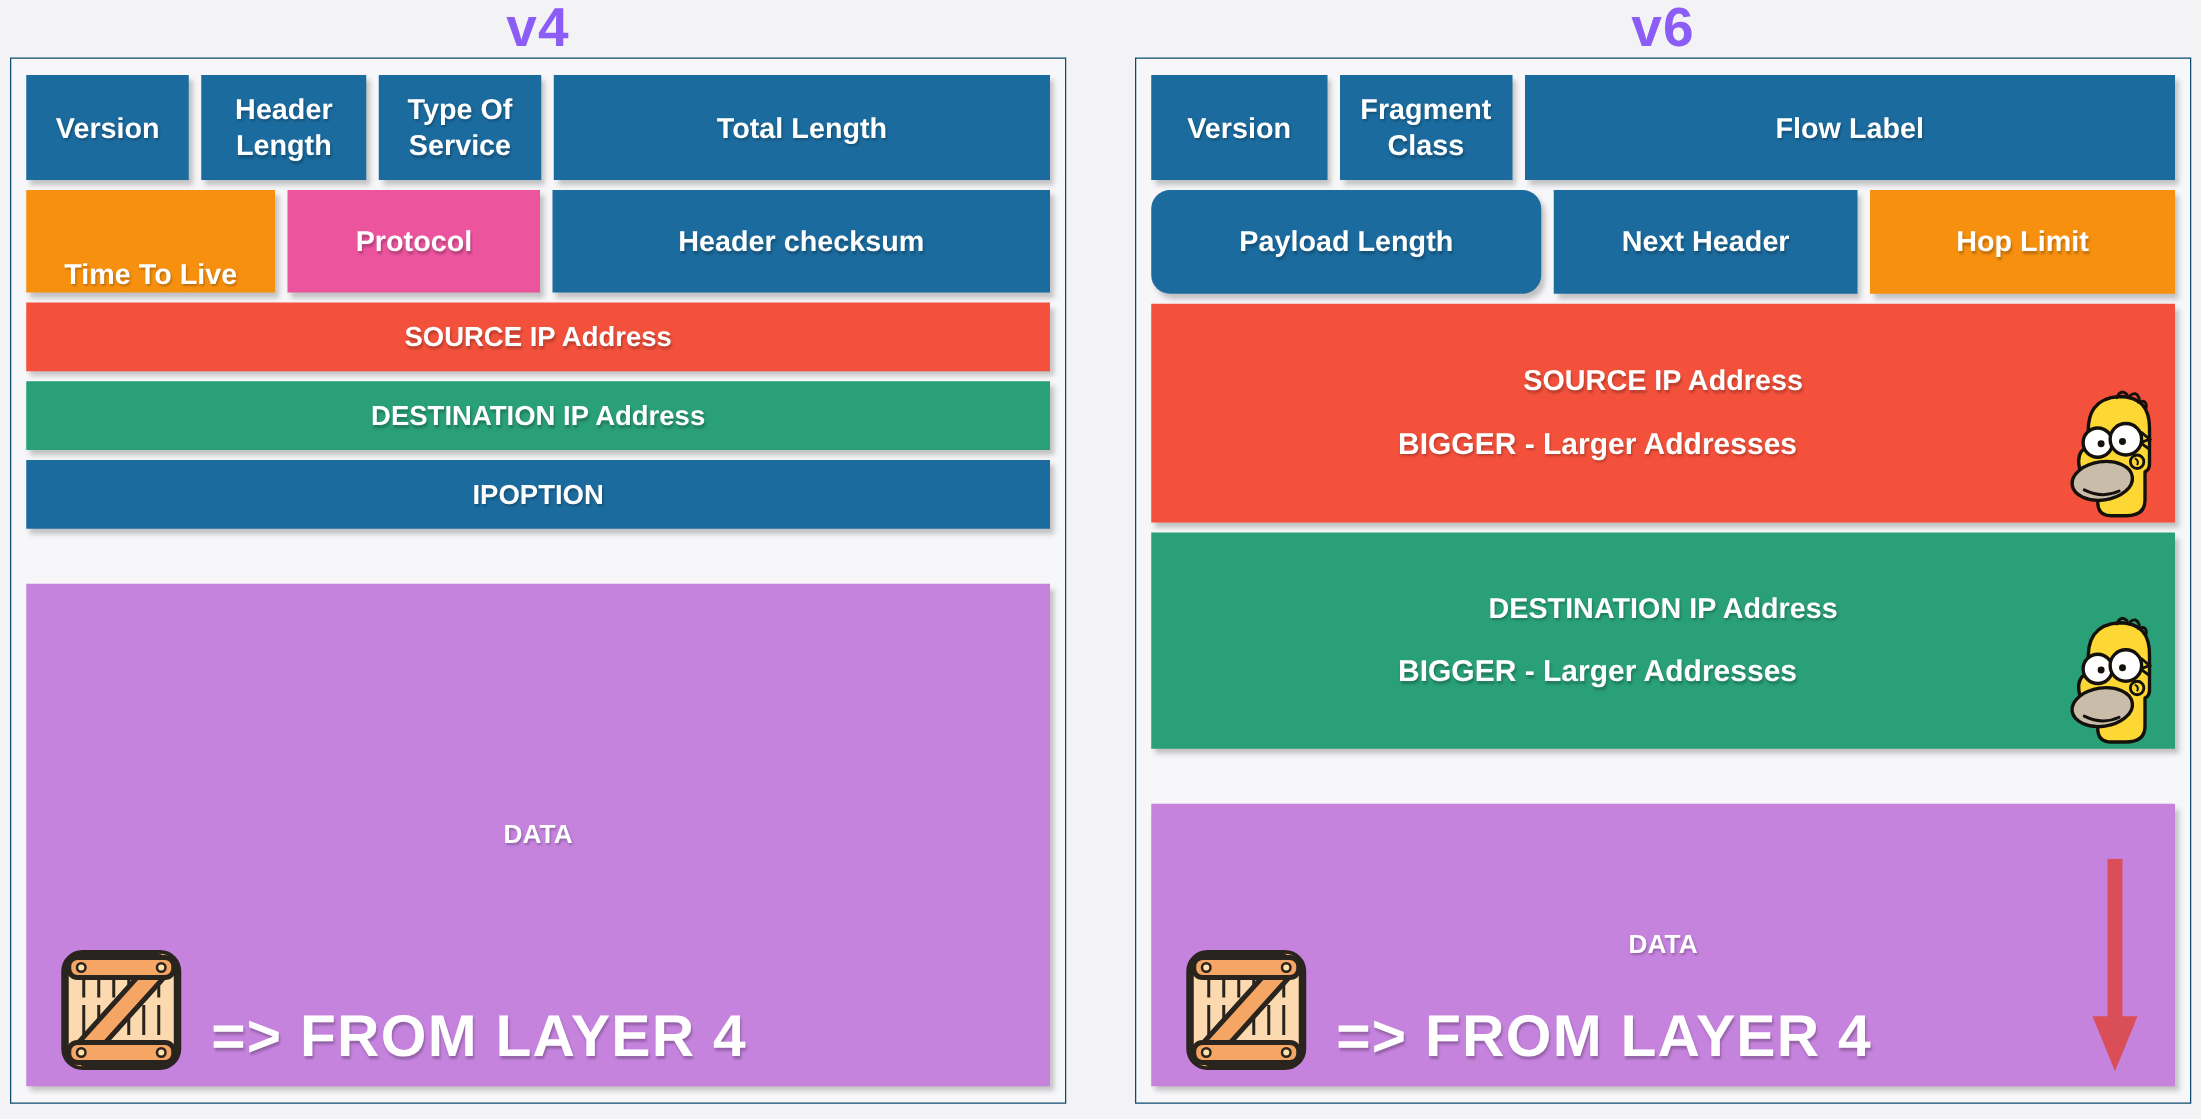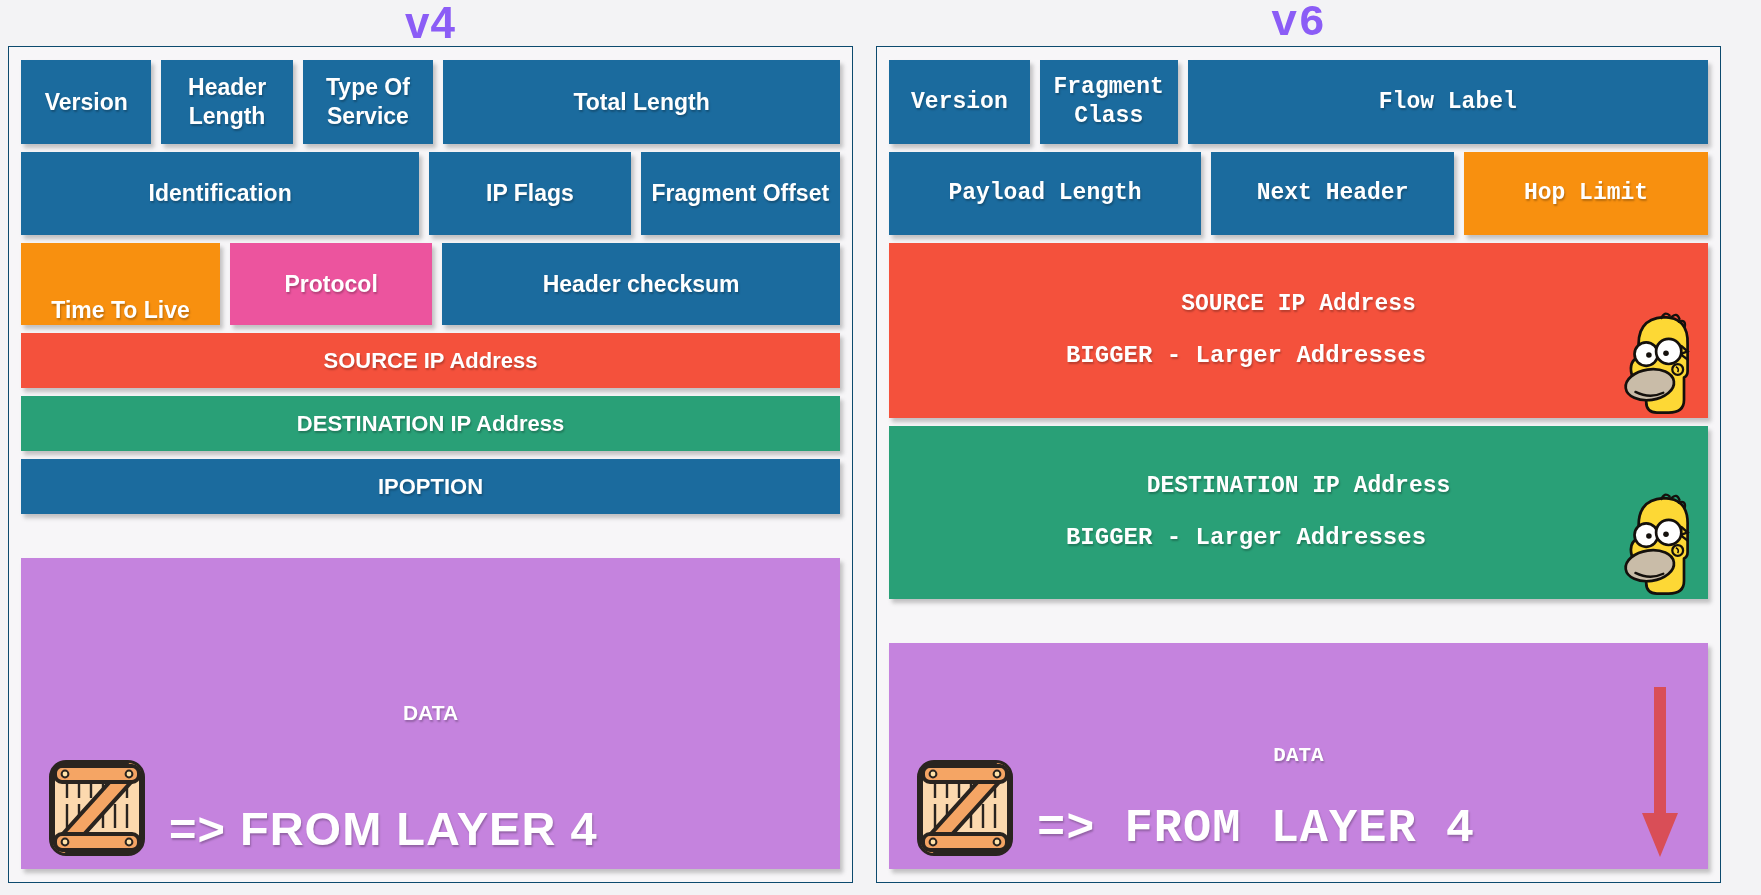--- a/index.html
+++ b/index.html
@@ -2,21 +2,21 @@
 <html><head>
 <meta charset="utf-8">
 <style>
   html,body{margin:0;padding:0;background:#f3f3f5;}
   .canvas{
     position:relative;width:1761px;height:895px;background:#f3f3f5;
     font-family:"Liberation Sans","DejaVu Sans",sans-serif;overflow:hidden;
   }
   .panel-col{position:absolute;top:0;}
   #v4col{left:8px;width:845px;}
-  #v6col{left:876px;width:845px;font-family:Liberation Mono, monospace;}
+  #v6col{left:908px;width:845px;}
   .panel-title{
     height:46px;display:flex;align-items:center;justify-content:center;
     font-size:44px;font-weight:800;color:#8b5cf6;letter-spacing:1px;
   }
   .panel{
     box-sizing:border-box;height:837px;border:1px solid #0c4a6e;background:#f7f6f8;
     padding:13px 12px;display:flex;flex-direction:column;gap:8px;
   }
   .row{display:flex;gap:10px;flex:none;}
   .r1{height:84px;} .r2{height:83px;} .r3{height:82px;}
@@ -32,21 +32,21 @@
   .magenta{background:#ec549e;}
   .red{background:#f4513c;}
   .green{background:#29a077;}
   .purple{background:#c583de;}
   
   .f-ver{flex:124;} .f-hl{flex:125;} .f-tos{flex:124;} .f-tl{flex:403;}
   .f-ident{flex:400;} .f-flags{flex:196;} .f-frag{flex:194;}
   .f-ttl{flex:194;align-items:flex-end;} .f-proto{flex:197;} .f-hcs{flex:400;}
   
   .f-v6ver{flex:135;} .f-tc{flex:132;} .f-flow{flex:533;}
-  .f-pl{flex:313;} .f-nh{flex:241;} .f-hop{flex:242;}
+  .f-pl{flex:313;border-radius:15px;} .f-nh{flex:241;} .f-hop{flex:242;}
   .band{height:55px;flex:none;font-size:22px;}
   .addr-block{
     position:relative;flex:none;display:flex;flex-direction:column;
     justify-content:center;gap:22px;
   }
   .src6{height:175px;} .dst6{height:173px;}
   .addr-title{font-size:23px;font-weight:700;text-align:center;}
   .addr-note{font-size:24px;font-weight:700;text-align:right;padding-right:105px;}
   .homer-icon{position:absolute;right:8px;bottom:0px;width:86px;height:108px;}
   .data-block{
@@ -127,31 +127,20 @@
           <span>Header Length</span>
         </div>
         <div class="cell blue f-tos">
           <span>Type Of Service</span>
         </div>
         <div class="cell blue f-tl">
           <span>Total Length</span>
         </div>
       </div>
 
-      <div class="row r2">
-        <div class="cell blue f-ident">
-          <span>Identification</span>
-        </div>
-        <div class="cell blue f-flags">
-          <span>IP Flags</span>
-        </div>
-        <div class="cell blue f-frag">
-          <span>Fragment Offset</span>
-        </div>
-      </div>
 
       <div class="row r3">
         <div class="cell orange f-ttl">
           <span>Time To Live</span>
         </div>
         <div class="cell magenta f-proto">
           <span>Protocol</span>
         </div>
         <div class="cell blue f-hcs">
           <span>Header checksum</span>

